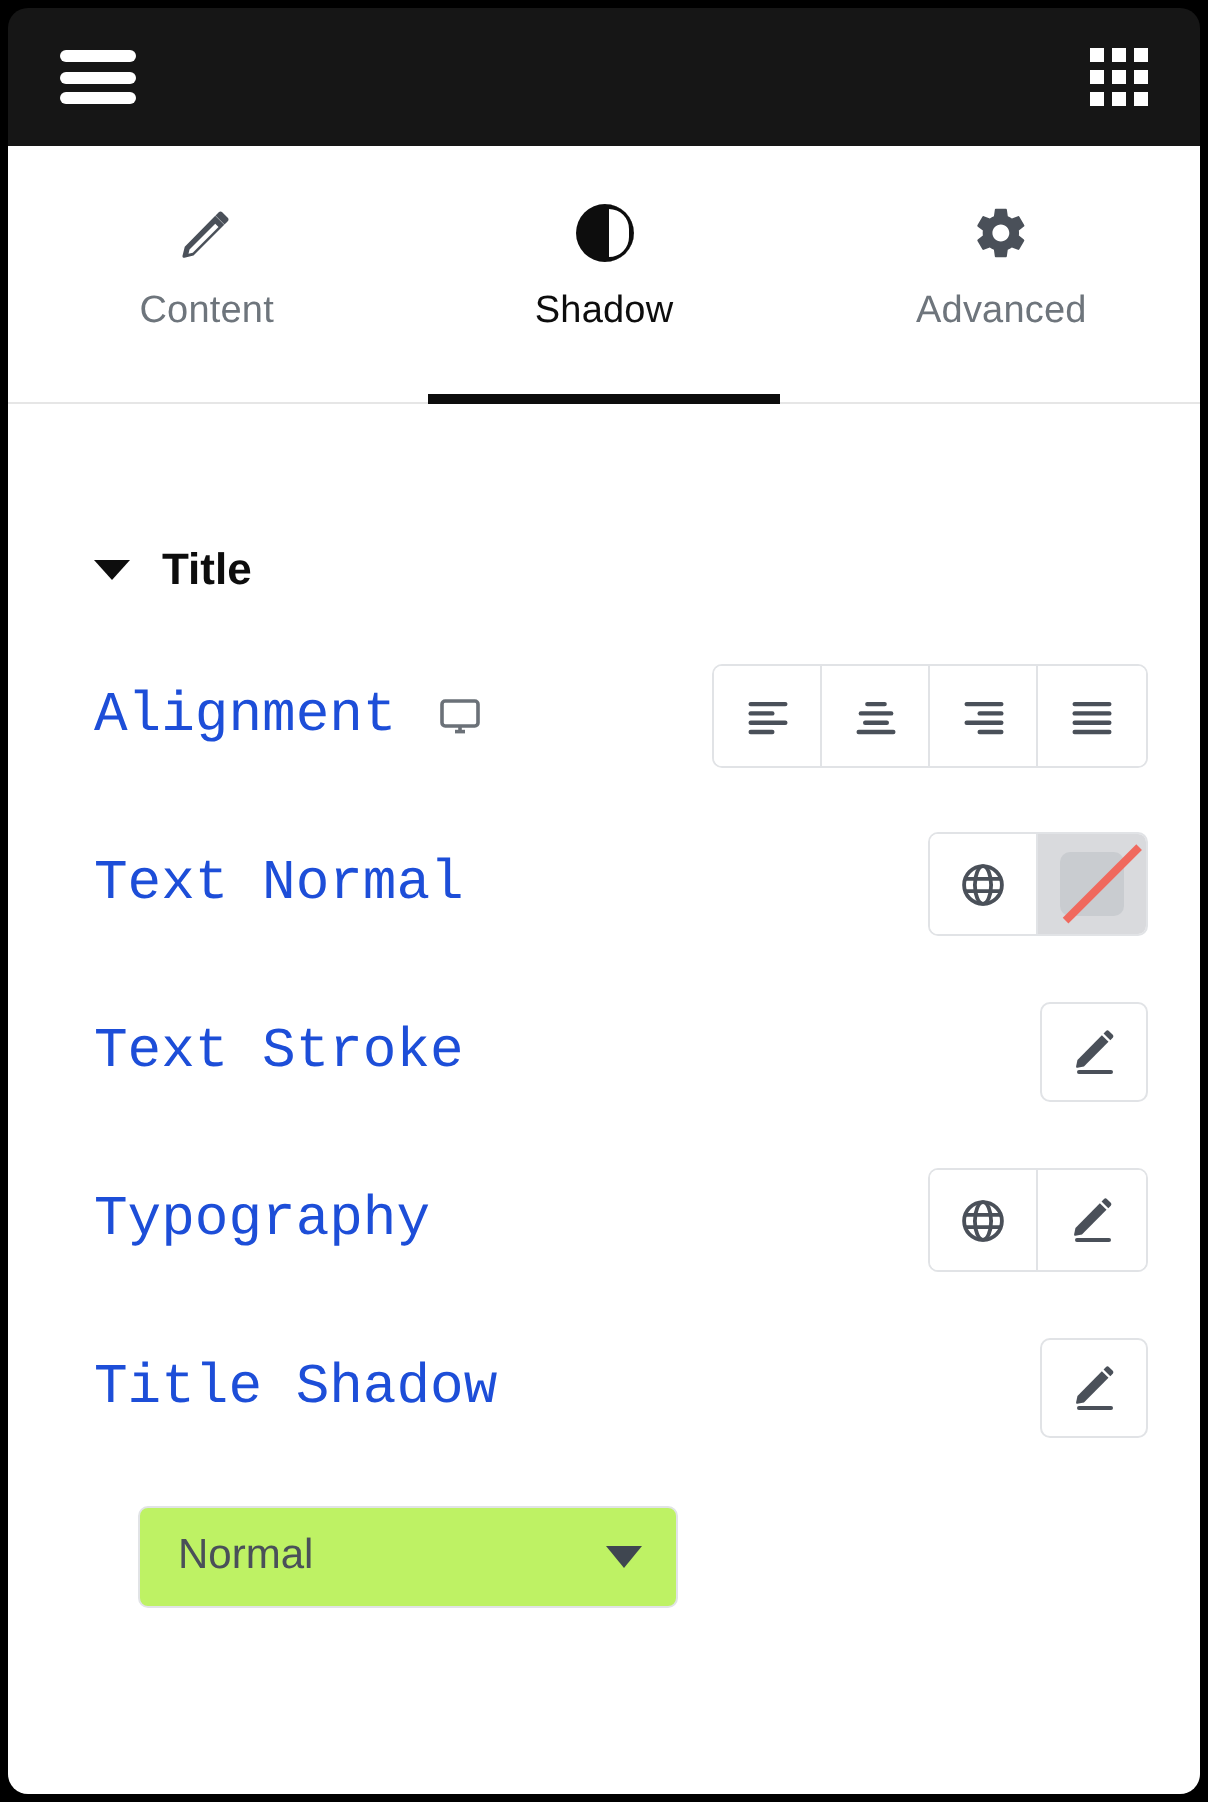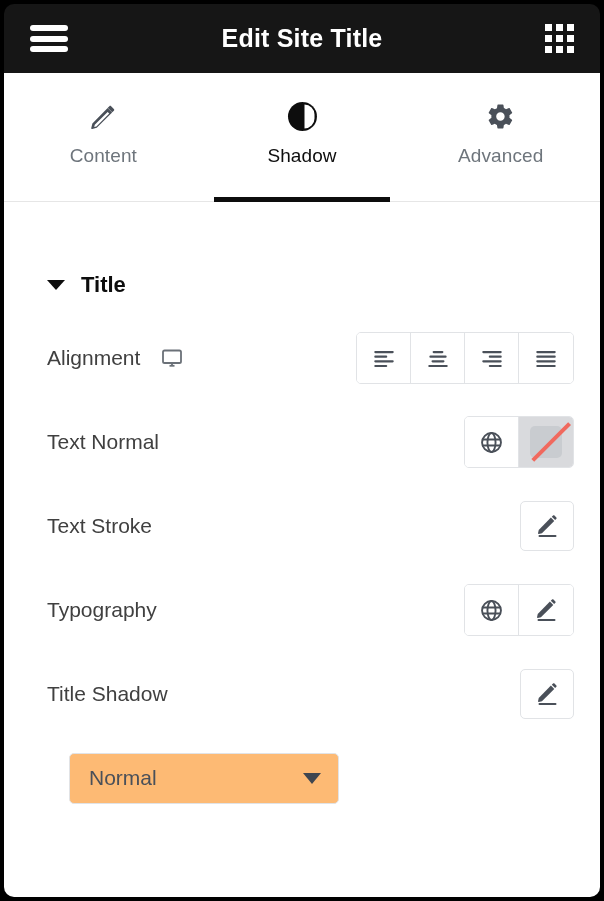--- a/index.html
+++ b/index.html
@@ -155,23 +155,24 @@
     color: #0d0d0d;
   }
 
   .row {
     display: flex;
     align-items: center;
     height: 84px;
     padding-left: 17px;
   }
   .row-label {
-    font-size: 21px;
-    color: #404040;
+    font-size: 28px;
+    color: #1d4ed8;
     white-space: nowrap;
+    font-family: Liberation Mono, monospace;
   }
   .row-spacer { flex: 1; }
 
   .device-icon {
     margin-left: 20px;
     display: inline-flex;
     align-items: center;
     cursor: pointer;
   }
 
@@ -231,21 +232,21 @@
     transform-origin: center;
     margin-top: -1.75px;
   }
 
   
   .select {
     width: 270px;
     height: 51px;
     border: 1px solid #e1e3e6;
     border-radius: 5px;
-    background: #fdba74;
+    background: #bef264;
     display: flex;
     align-items: center;
     justify-content: space-between;
     padding: 0 17px 0 19px;
     cursor: pointer;
     margin-left: 22px;
   }
   .select-value {
     font-size: 21px;
     color: #4a5059;
@@ -262,21 +263,20 @@
 
 <div id="frame">
 
   <div class="header">
     <div class="hamburger">
       <span></span>
       <span></span>
       <span></span>
     </div>
 
-    <div class="header-title">Edit Site Title</div>
 
     <div class="grid-icon">
       <i></i>
         <i></i>
         <i></i>
       <i></i>
         <i></i>
         <i></i>
       <i></i>
         <i></i>

